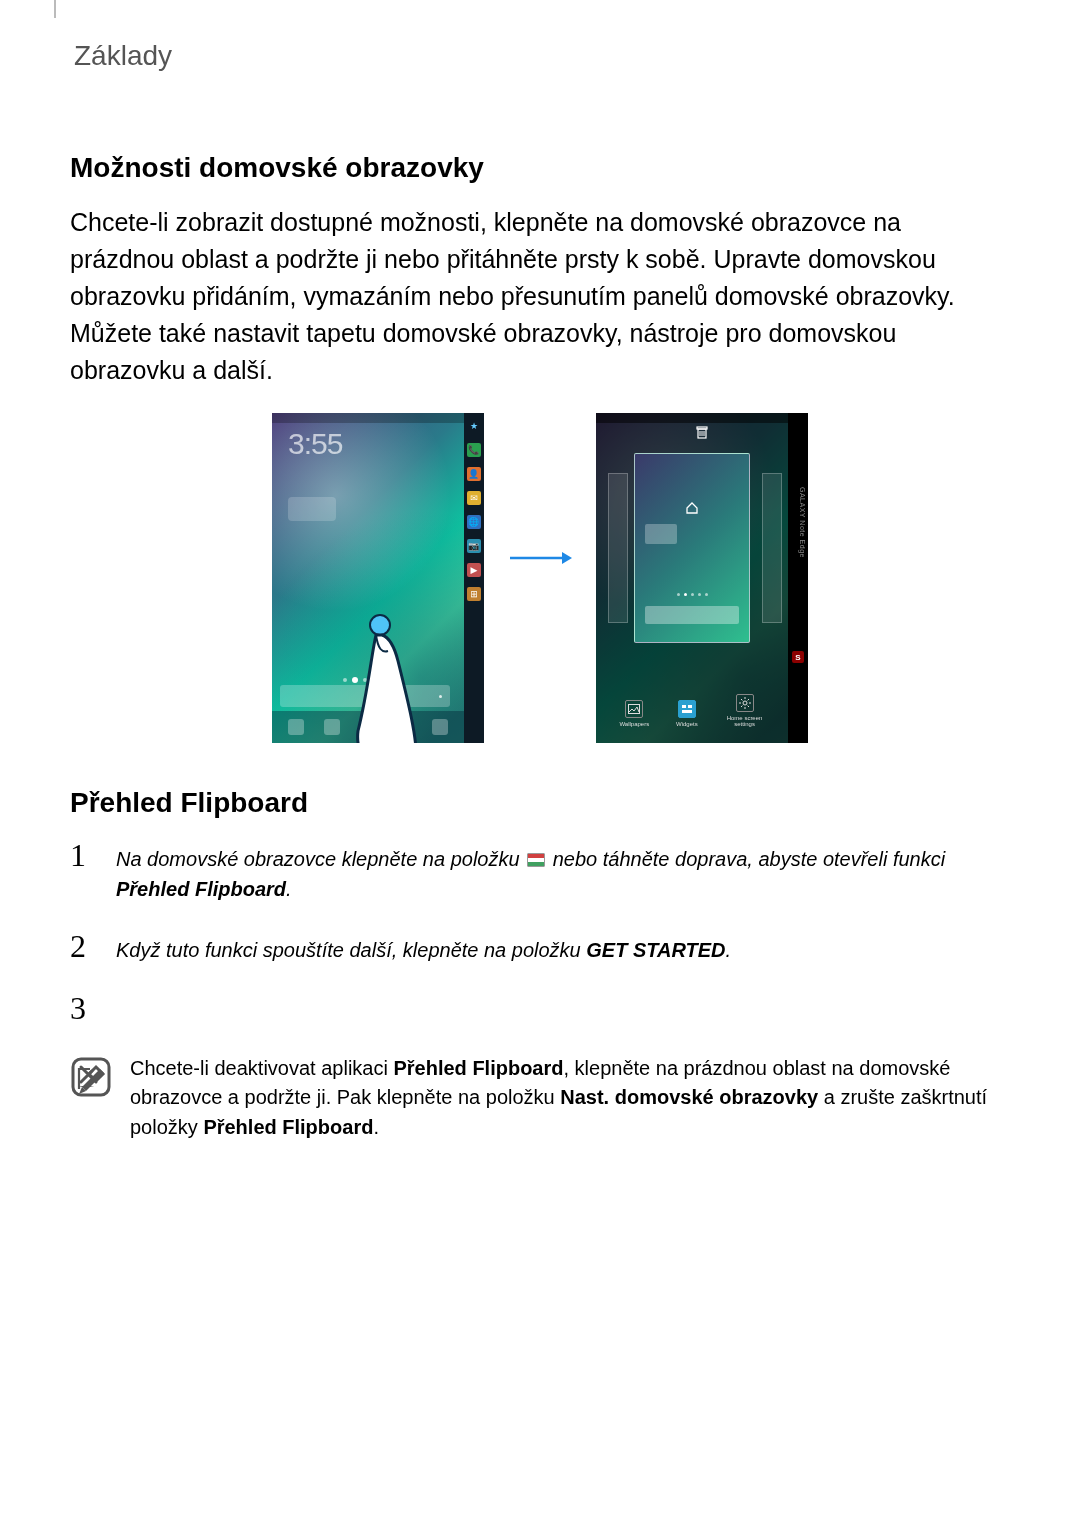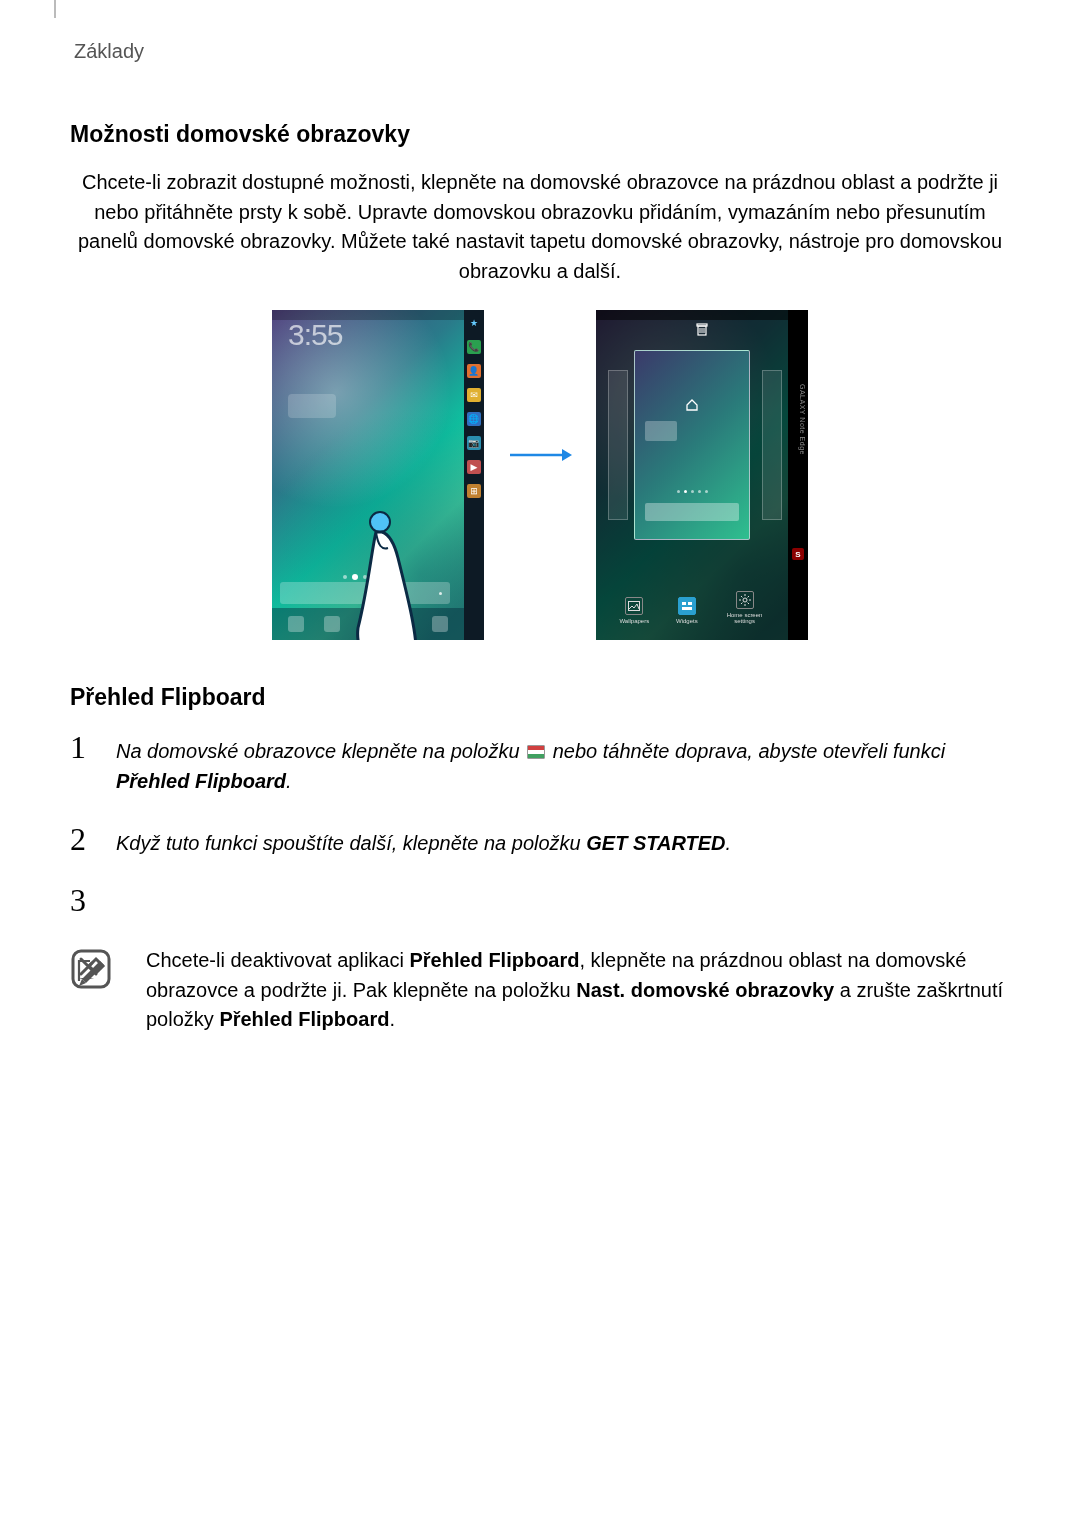--- a/index.html
+++ b/index.html
@@ -19,35 +19,34 @@
   .side-rule {
     position: absolute;
     left: 54px;
     top: 0;
     width: 1.5px;
     height: 18px;
     background: #bbb;
   }
   .running-head {
     color: #555;
-    font-size: 20px;
-    margin-bottom: 58px;
+    font-size: 28px;
+    margin-bottom: 80px;
     margin-left: 4px;
   }
   h2.section-title {
     font-weight: 700;
-    font-size: 23px;
+    font-size: 28px;
     margin-bottom: 20px;
     margin-top: 16px;
   }
   p.body {
-    font-size: 20px;
+    font-size: 25px;
     line-height: 1.48;
     margin-bottom: 24px;
-    text-align: center;
   }
   .figure-row {
     display: flex;
     align-items: center;
     justify-content: center;
     gap: 24px;
     margin: 20px 0 44px 0;
   }
   .phone {
     width: 212px;
@@ -72,21 +71,21 @@
     background: #0d1a25;
     display:flex; flex-direction:column; align-items:center;
     padding-top:6px; gap:10px;
   }
   .edge-icon {
     width:14px; height:14px; border-radius:2px;
     display:flex; align-items:center; justify-content:center;
     font-size:9px; color:#fff;
   }
   .clock {
-    position:absolute; top:8px; left:16px;
+    position:absolute; top:14px; left:16px;
     color: rgba(255,255,255,0.65);
     font-size: 30px; font-weight:300;
     letter-spacing:-1px;
   }
   .clock-sub {
     position:absolute; top:60px; left:18px;
     color: rgba(255,255,255,0.45); font-size:7px;
   }
   .weather {
     position:absolute; top:84px; left:16px;
@@ -198,21 +197,21 @@
   }
   .step .txt b { font-weight:700; }
   .flip-icon {
     display:inline-block; width:18px; height:14px; vertical-align:-1px;
     background: linear-gradient(#d04040 0 33%, #fff 33% 66%, #40a060 66% 100%);
     border:1px solid #999; border-radius:1px;
     margin: 0 2px;
   }
 
   .note {
-    display:flex; align-items:flex-start; gap:34px;
+    display:flex; align-items:flex-start; gap:18px;
     margin-top: 6px;
   }
   .note-icon {
     width:42px; height:42px; flex-shrink:0; margin-top:2px;
   }
   .note-text {
     font-size:20px; line-height:1.48;
   }
   .note-text b { font-weight:700; }
 

